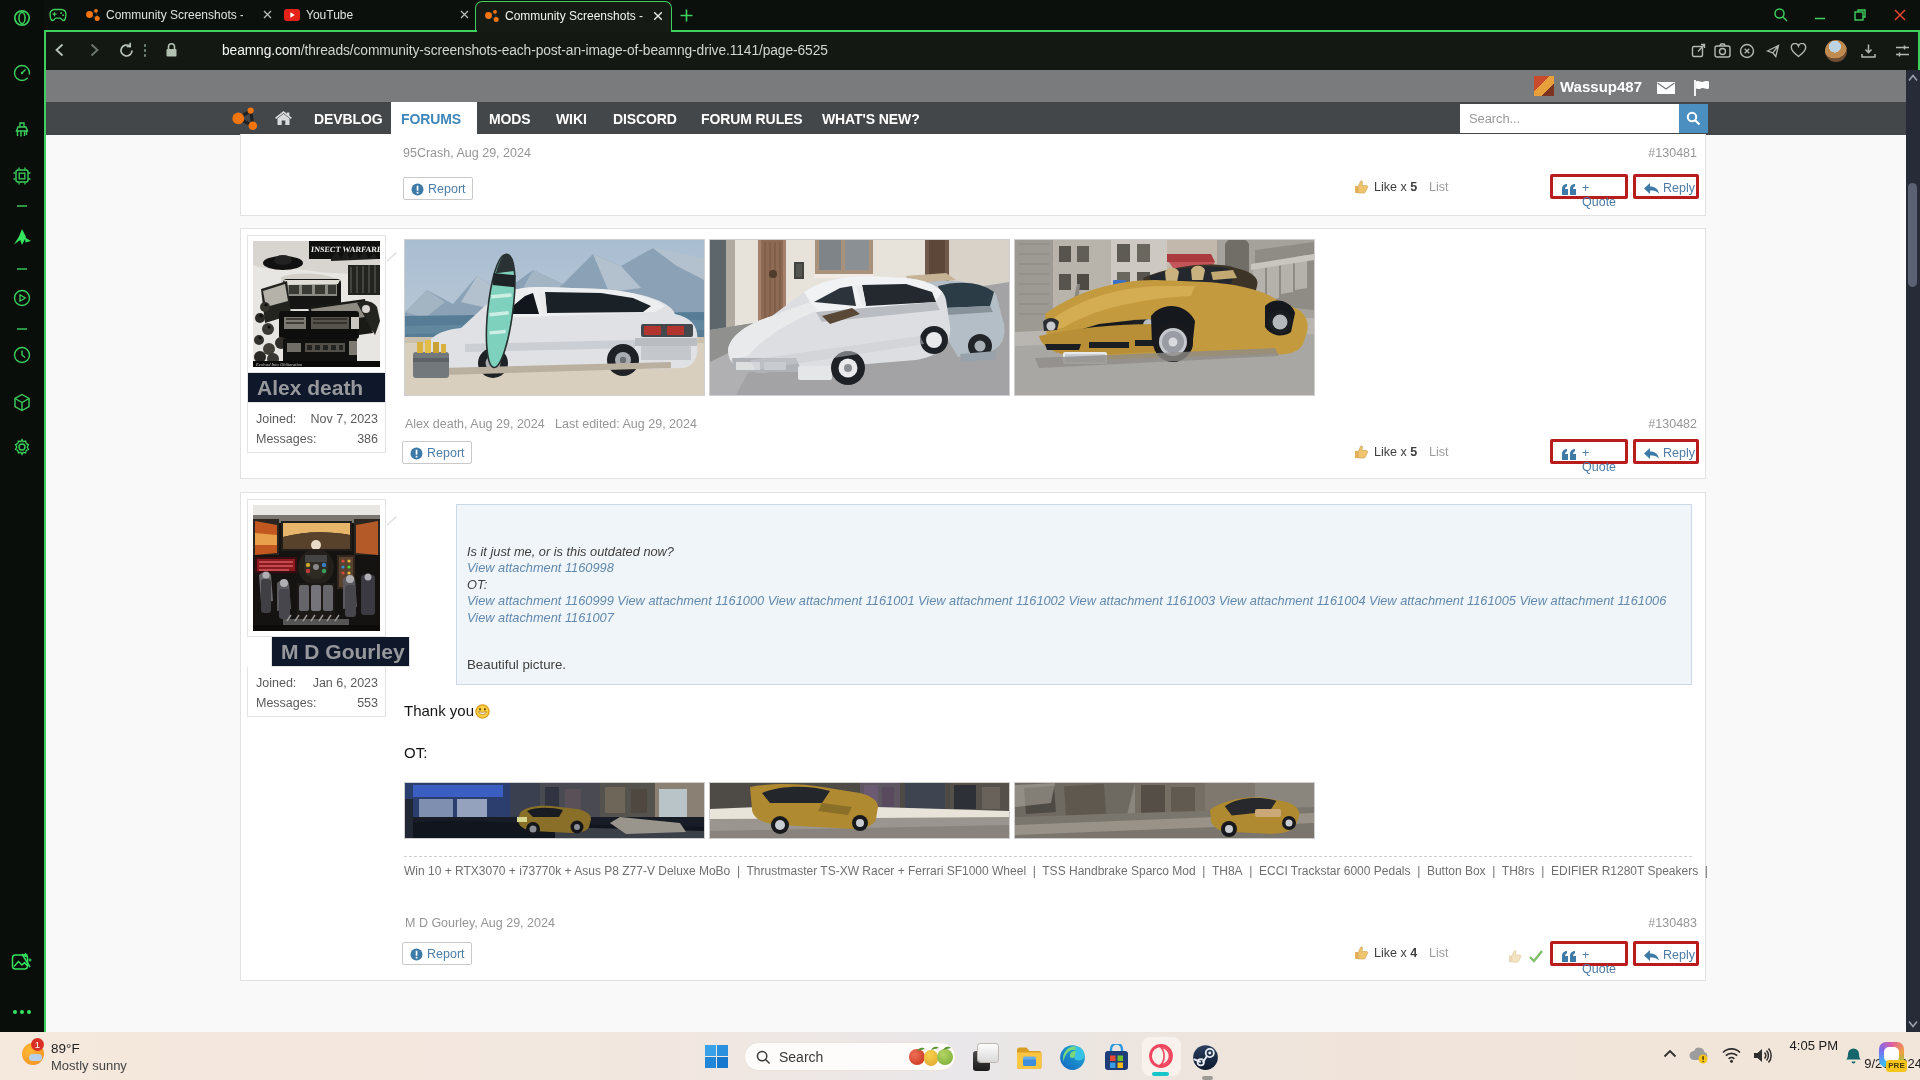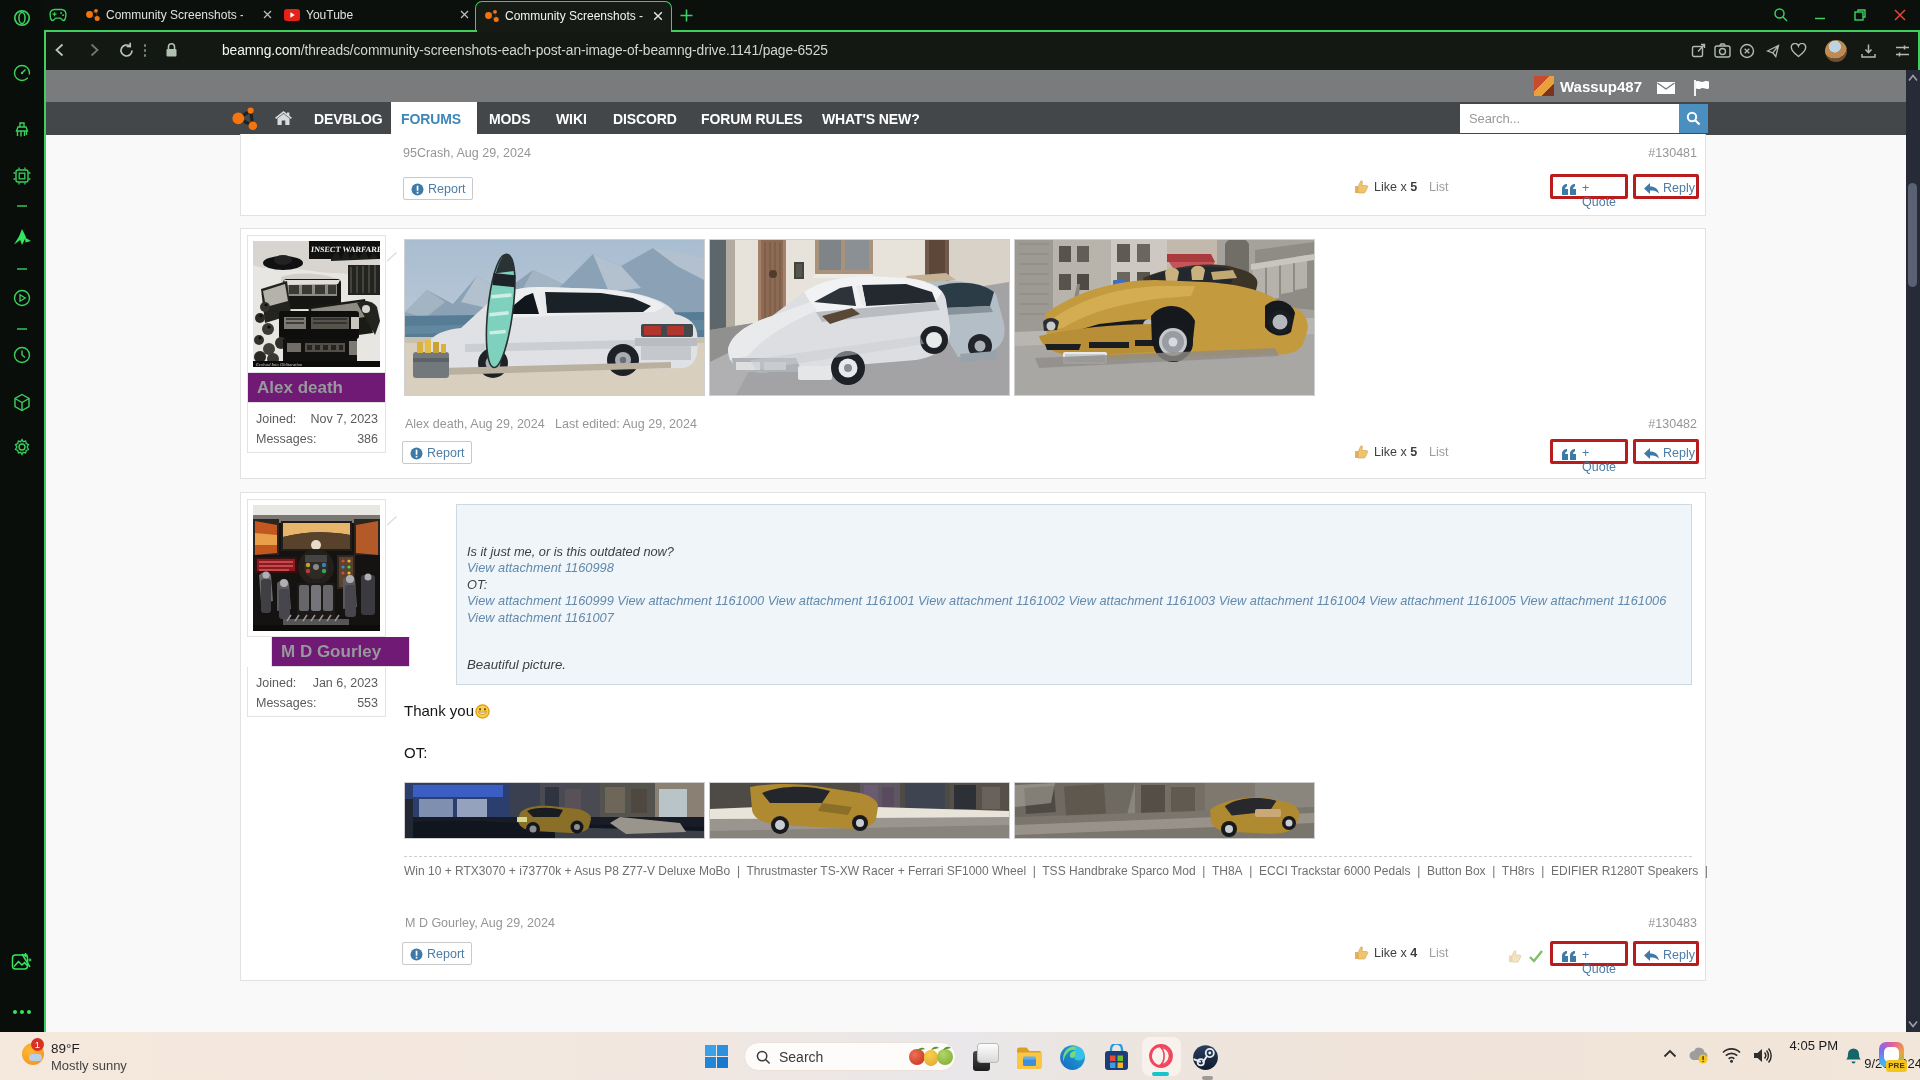--- a/index.html
+++ b/index.html
@@ -5,21 +5,21 @@
   * { margin:0; padding:0; box-sizing:border-box; }
   html,body { width:1920px; height:1080px; overflow:hidden; background:#0c100d; font-family:"Liberation Sans", sans-serif; }
   .abs { position:absolute; }
   .post { position:absolute; left:194px; width:1466px; background:#fff; border:1px solid #e2e2e2; }
   .meta { position:absolute; font-size:12.5px; color:#969696; white-space:nowrap; }
   .pnum { position:absolute; right:8px; font-size:12.5px; color:#969696; }
   .rbtn { position:absolute; width:70px; height:23px; border:1px solid #c9c9c9; border-radius:2px; background:#fff; }
   .qbtn { position:absolute; height:25px; border:3px solid #b91c1c; border-radius:2px; background:#fff; font-size:12.5px; color:#4d7ca6; }
   .likes { position:absolute; font-size:12.5px; color:#3e3e3e; white-space:nowrap; }
   .avbox { position:absolute; width:139px; background:#fff; border:1px solid #e3e3e3; }
-  .uname { position:absolute; width:139px; height:30px; background:#701a75; border:1px solid #e3e3e3; border-top:none; font-size:17px; font-weight:bold; color:#96989b; line-height:29px; padding-left:9px; }
+  .uname { position:absolute; width:139px; height:30px; background:#0f172a; border:1px solid #e3e3e3; border-top:none; font-size:21px; font-weight:bold; color:#96989b; line-height:29px; padding-left:9px; }
   .uinfo { position:absolute; width:139px; background:#fff; border:1px solid #e3e3e3; border-top:none; font-size:12.5px; color:#5b5b5b; }
   .img1 { position:absolute; width:301px; height:157px; border:1px solid #cfcfcf; }
   .img2 { position:absolute; width:301px; height:57px; border:1px solid #cfcfcf; }
 </style>
 </head>
 <body>
 
 <div class="abs" id="sidebar" style="left:0;top:0;width:44px;height:1032px;background:#0a0e0b;">
 
   <svg class="abs" style="left:13px;top:9px;" width="18" height="18" viewBox="0 0 20 20">
@@ -596,21 +596,21 @@
         <div class="abs" style="right:7px;top:29px;">553</div>
     </div>
 
     <div class="abs" style="left:215px;top:11px;width:1236px;height:181px;border:1px solid #ccd9e4;background:#eff5f9;">
       <div class="abs" style="left:10px;top:39px;font-size:12.8px;font-style:italic;color:#3f3f3f;line-height:16.4px;width:1215px;">
         Is it just me, or is this outdated now?<br>
         <span style="color:#6289ad;">View attachment 1160998</span><br>
         OT:<br>
         <span style="color:#6289ad;">View attachment 1160999 View attachment 1161000 View attachment 1161001 View attachment 1161002 View attachment 1161003 View attachment 1161004 View attachment 1161005 View attachment 1161006 View attachment 1161007</span>
       </div>
-      <div class="abs" style="left:10px;top:152px;font-size:13.3px;font-style:italic;color:#3f3f3f;">Beautiful picture.</div>
+      <div class="abs" style="left:10px;top:152px;font-size:13.3px;color:#3f3f3f;">Beautiful picture.</div>
     </div>
     <div class="abs" style="left:163px;top:209px;font-size:15px;color:#141414;">Thank you<svg style="vertical-align:-3px;margin-left:1px;" width="15" height="15" viewBox="0 0 16 16">
           <circle cx="8" cy="8" r="7" fill="#fbd043" stroke="#dc9b15" stroke-width="1.4"></circle>
           <ellipse cx="5.4" cy="5.6" rx="1" ry="1.3" fill="#70490f"></ellipse>
           <ellipse cx="10.6" cy="5.6" rx="1" ry="1.3" fill="#70490f"></ellipse>
           <path d="M3.8 8.2 C4.2 12 11.8 12 12.2 8.2 C9.5 9 6.5 9 3.8 8.2 z" fill="#fff" stroke="#9a6a1a" stroke-width=".7"></path>
         </svg></div>
     <div class="abs" style="left:163px;top:251px;font-size:15px;color:#141414;">OT:</div>
     <div class="img2" style="left:163px;top:289px;" id="night1"><svg width="299" height="55" viewBox="0 0 299 55" preserveAspectRatio="none">
       <rect width="299" height="55" fill="#2a3242"></rect>

